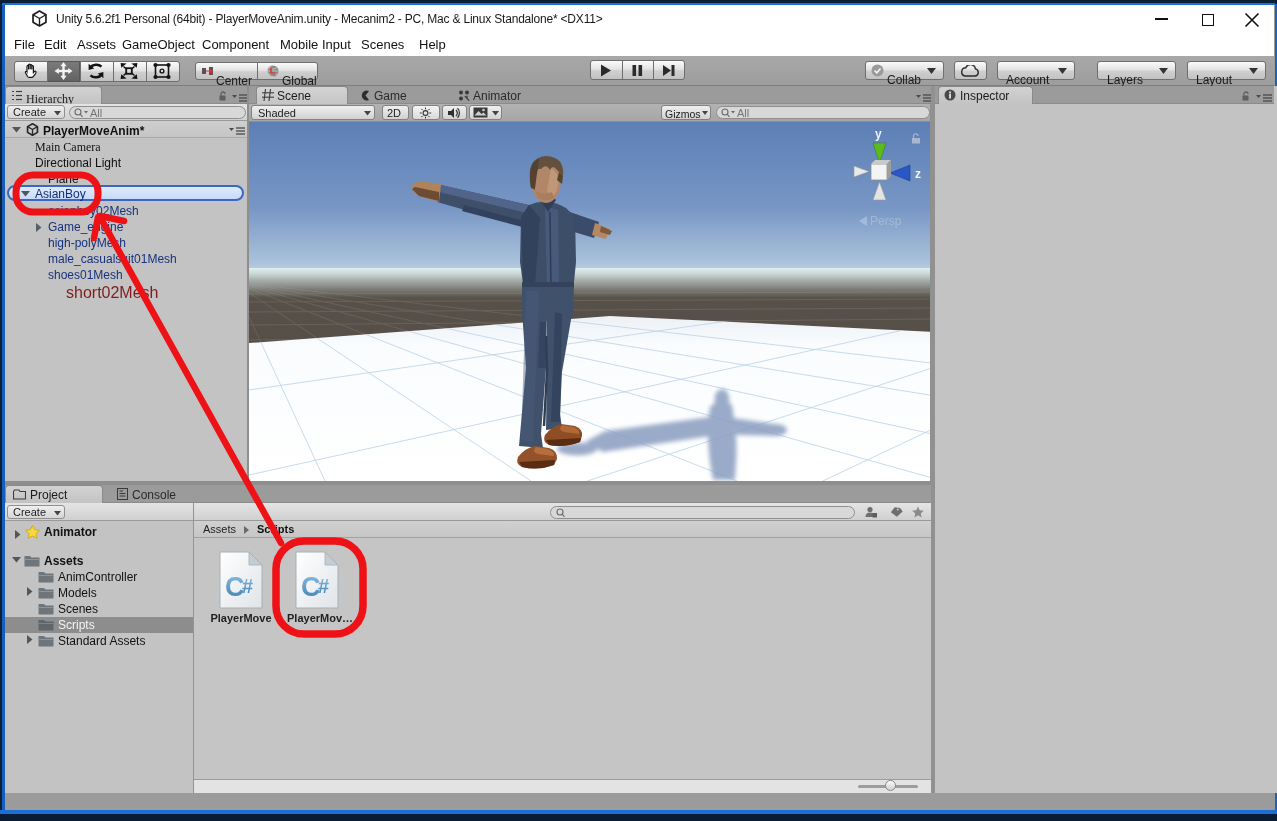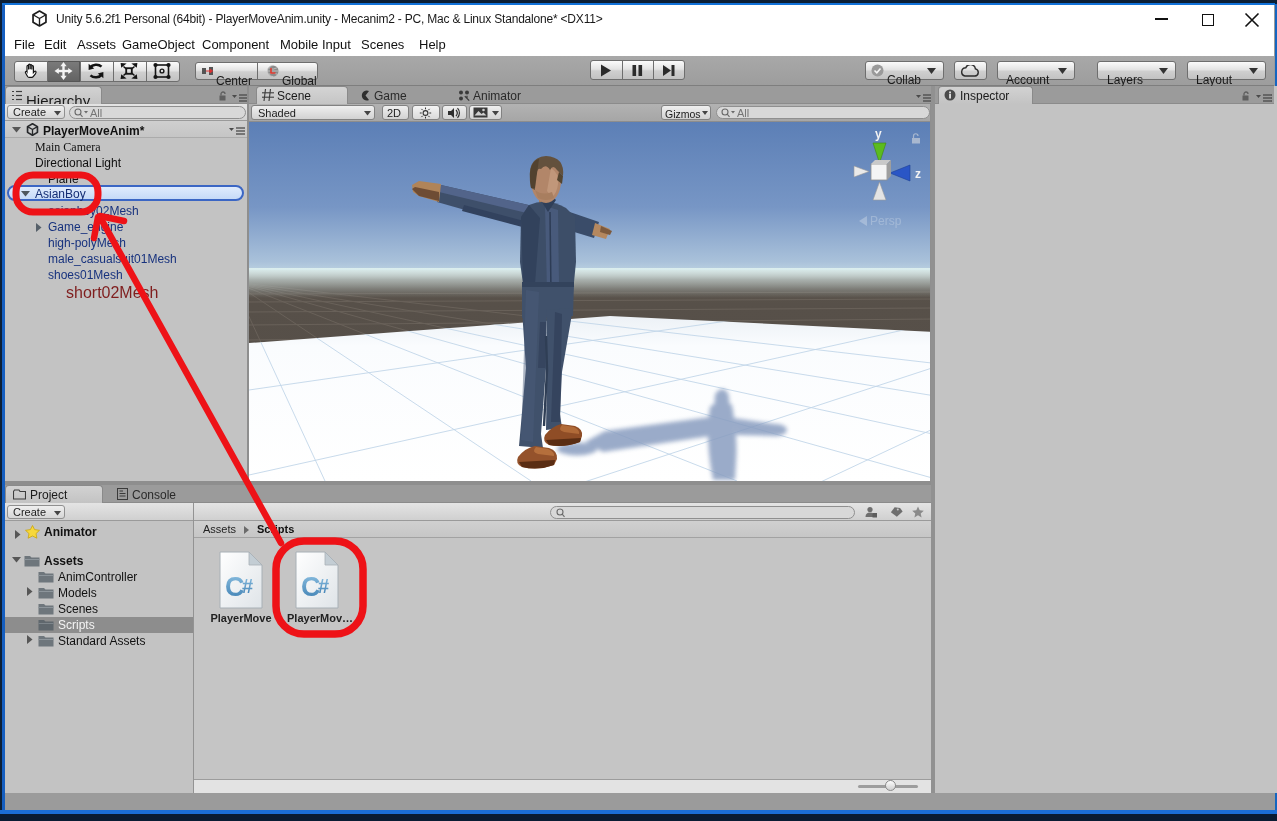--- a/index.html
+++ b/index.html
@@ -172,21 +172,21 @@
     <svg class="abs" style="left:6px;top:4px;" width="12" height="11">
         <g stroke="#3d3d3d" stroke-width="1.2">
           <line x1="1" y1="1.5" x2="3" y2="1.5"></line>
           <line x1="5" y1="1.5" x2="11" y2="1.5"></line>
           <line x1="1" y1="5.5" x2="3" y2="5.5"></line>
           <line x1="5" y1="5.5" x2="11" y2="5.5"></line>
           <line x1="1" y1="9.5" x2="3" y2="9.5"></line>
           <line x1="5" y1="9.5" x2="11" y2="9.5"></line>
         </g>
       </svg>
-    <div class="abs" style="left:21px;top:6px;font-size:15px;color:#1b1b1b;">Hierarchy</div>
+    <div class="abs" style="left:21px;top:6px;font-size:12px;color:#1b1b1b;font-family:Liberation Serif, serif;">Hierarchy</div>
 
     <svg class="abs" style="left:213px;top:5px;" width="10" height="10" viewBox="0 0 10 10">
         <rect x="1.5" y="4.5" width="6" height="5" fill="#5f5f5f"></rect>
         <path d="M3 4.5 L3 3 A2 2 0 0 1 7 3" fill="none" stroke="#5f5f5f" stroke-width="1.3"></path>
       </svg>
     <svg class="abs" style="left:227px;top:8px;" width="16" height="8">
         <path d="M0 1 L5 1 L2.5 4 Z" fill="#4a4a4a"></path>
         <g stroke="#4a4a4a" stroke-width="1.3">
           <line x1="7" y1="1" x2="16" y2="1"></line>
           <line x1="7" y1="4" x2="16" y2="4"></line>

